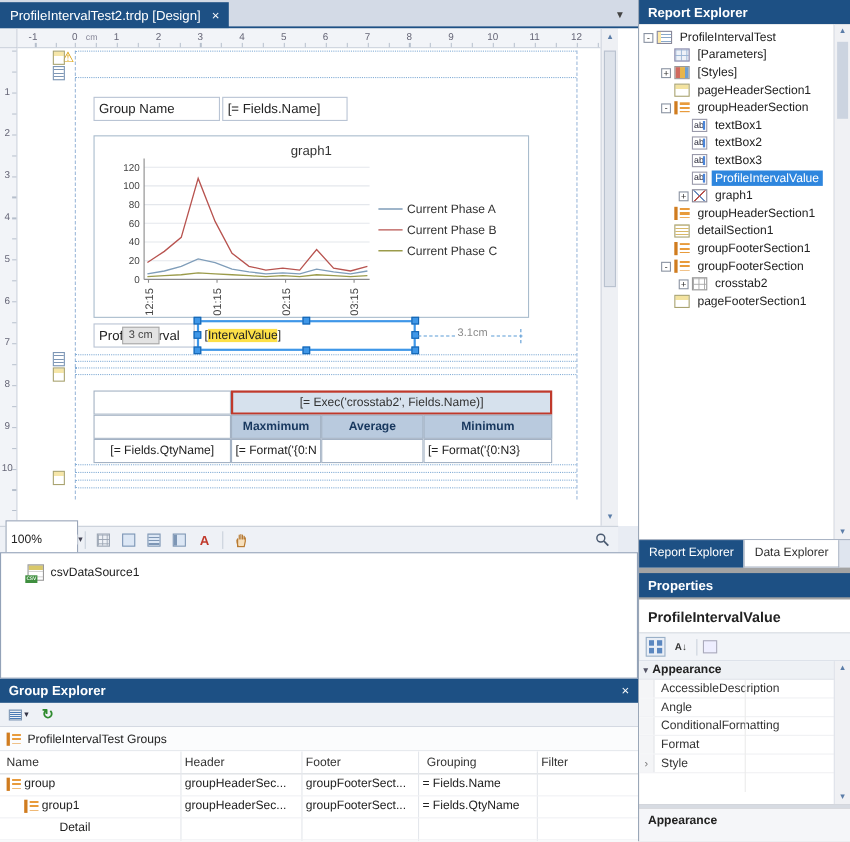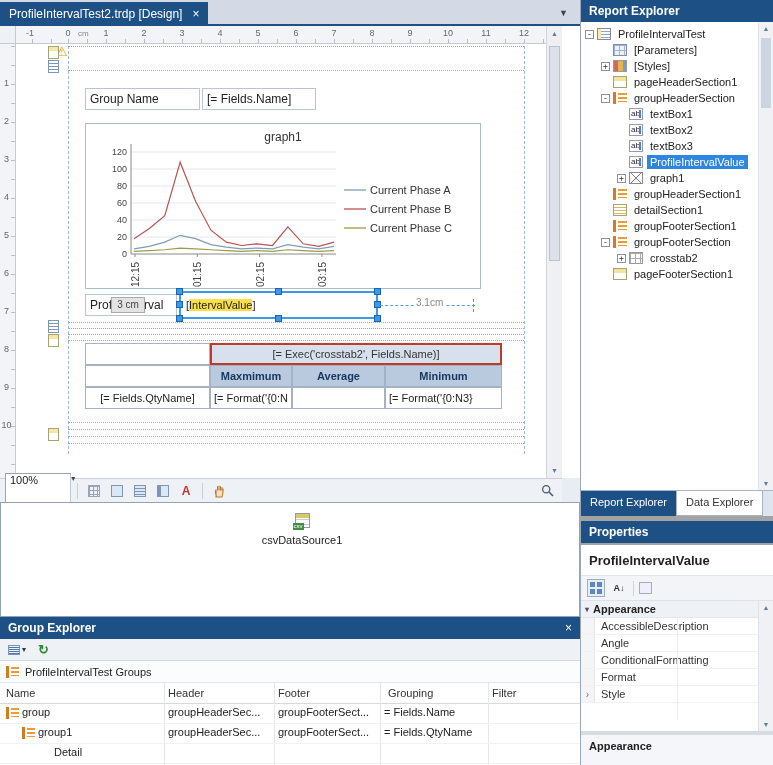--- a/index.html
+++ b/index.html
@@ -45,44 +45,44 @@
   .selbox .hl{background:#fde047;}
   .hd{position:absolute;width:7px;height:7px;background:#3f97e8;border:1px solid #1565b2;}
   .hd.tl{left:-5px;top:-5px}.hd.tm{left:50%;margin-left:-4px;top:-5px}.hd.tr{right:-5px;top:-5px}
   .hd.ml{left:-5px;top:50%;margin-top:-4px}.hd.mr{right:-5px;top:50%;margin-top:-4px}
   .hd.bl{left:-5px;bottom:-5px}.hd.bm{left:50%;margin-left:-4px;bottom:-5px}.hd.br{right:-5px;bottom:-5px}
   .mline{position:absolute;left:364px;top:261px;width:95px;border-top:1px dashed #5b9bd5;}
   .mtick{position:absolute;left:457px;top:255px;height:13px;border-left:1px dashed #5b9bd5;}
   .mlabel{position:absolute;left:398px;top:253px;background:#fff;color:#8a8a8a;font-size:10px;padding:0 2px;z-index:4;}
 
   
-  .xtab{position:absolute;left:69px;top:299px;width:387px;height:66px;padding-left:38px;}
+  .xtab{position:absolute;left:69px;top:311px;width:387px;height:66px;padding-left:38px;}
   .xcell{position:absolute;border:1px solid #a4b2c4;background:#fff;font-size:11px;overflow:hidden;white-space:nowrap;}
   .xhdr{background:#d6e1ed;border:2px solid #c0392b;text-align:center;line-height:19px;color:#333;}
   .xcolh{background:#b9cade;font-weight:bold;color:#17375e;text-align:center;line-height:20px;}
   .xrow{line-height:20px;padding-left:3px;}
   .xrl{text-align:center;line-height:20px;}
 
   
   .dtoolbar{position:absolute;left:0;top:478px;width:562px;height:24px;background:#eef1f6;border-top:1px solid #c9d0da;display:flex;align-items:center;gap:3px;padding:0 5px;}
-  .zoom{width:66px;height:36px;background:#fff;border:1px solid #9aa5b8;display:flex;font-size:11px;gap:32px;}
+  .zoom{width:66px;height:36px;background:#fff;border:1px solid #9aa5b8;display:flex;align-items:center;font-size:11px;gap:32px;}
   .zoom .zval{flex:1;padding-left:4px;}
   .zoom .zdrop{width:13px;text-align:center;border-left:1px solid #c3cad6;font-size:8px;color:#445;}
   .tsep{width:1px;height:16px;background:#c9d0da;margin:0 3px;}
   .tbtn{width:20px;height:19px;border:1px solid transparent;display:flex;align-items:center;justify-content:center;background:transparent;}
   .ic-grid{width:12px;height:12px;background-image:linear-gradient(#9aa4b2 1px,transparent 1px),linear-gradient(90deg,#9aa4b2 1px,transparent 1px);background-size:4px 4px;border:1px solid #9aa4b2;}
   .ic-blue1{width:12px;height:12px;border:1px solid #7d96b5;background:#dce7f5;}
   .ic-blue2{width:12px;height:12px;border:1px solid #7d96b5;background:repeating-linear-gradient(#dce7f5 0 2px,#7d96b5 2px 3px);}
   .ic-blue3{width:12px;height:12px;border:1px solid #7d96b5;background:linear-gradient(90deg,#7d96b5 0 3px,#dce7f5 3px);}
   .ic-A{color:#c0392b;font-weight:bold;font-size:12px;}
   .spacer{flex:1;}
 
   
   .dspanel{position:absolute;left:0;top:502px;width:580px;height:115px;background:#fff;border:1px solid #93a2b8;}
-  .dsitem{display:flex;align-items:center;gap:6px;padding:10px 0 0 24px;font-size:11px;color:#222;flex-direction:column;}
+  .dsitem{display:flex;align-items:center;gap:6px;padding:10px 0 0 24px;font-size:11px;color:#222;}
   .csvicon{position:relative;width:15px;height:15px;border:1px solid #999;background-image:linear-gradient(#d9c86a 0 4px,transparent 4px),linear-gradient(#ccc 1px,transparent 1px);background-size:100% 100%,100% 5px;background-color:#fff;}
   .csvicon::after{content:"csv";position:absolute;left:-3px;bottom:-3px;background:#3f8f3f;color:#fff;font-size:6px;line-height:7px;padding:0 1px;}
 
   
   .gx{position:absolute;left:0;top:617px;width:580px;height:148px;background:#fff;}
   .paneltitle{height:22px;background:#1d5084;color:#fff;font-size:12px;font-weight:bold;display:flex;align-items:center;padding:0 8px;}
   .paneltitle .px{margin-left:auto;font-weight:normal;font-size:12px;}
   .gx-toolbar{height:22px;background:#eef1f6;border-bottom:1px solid #d4d9e2;display:flex;align-items:center;gap:4px;padding:0 4px;}
   .gx-btn{height:18px;border:1px solid transparent;background:transparent;display:flex;align-items:center;gap:2px;padding:0 3px;}
   .gx-listicon{width:12px;height:10px;background:repeating-linear-gradient(#eef1f6 0 1px,#4a7ab5 1px 2px);border:1px solid #7d96b5;}

